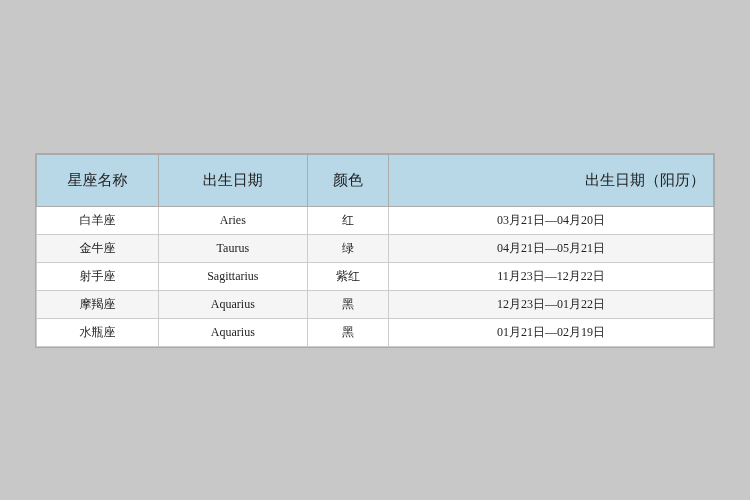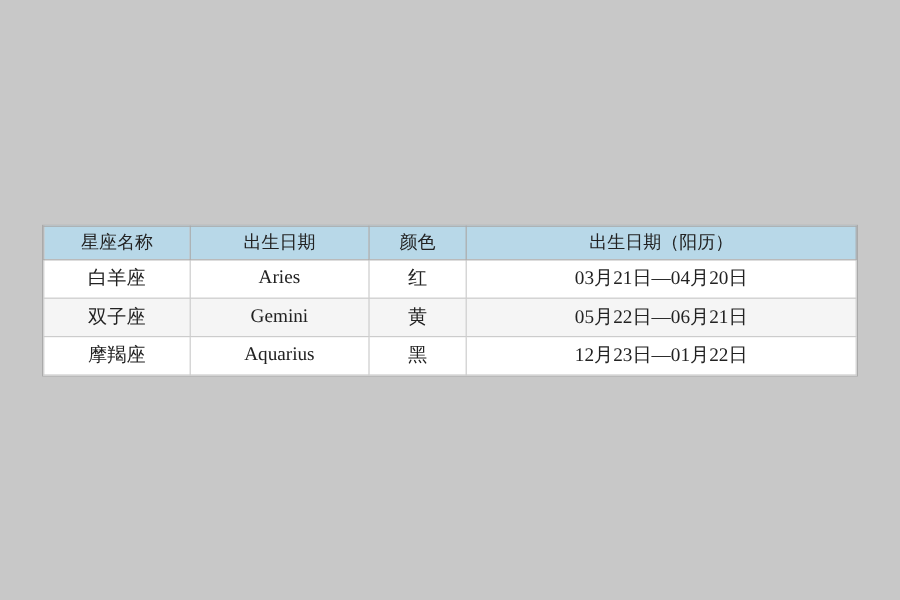--- a/index.html
+++ b/index.html
@@ -25,47 +25,47 @@
     }
 
     table {
       width: 100%;
       border-collapse: collapse;
     }
 
     thead tr th {
       background-color: #b8d8e8;
       border: 1px solid #aaaaaa;
-      padding: 4px 8px;
+      padding: 16px 8px;
       text-align: center;
       font-size: 15px;
       font-weight: normal;
       color: #222222;
     }
 
     tbody tr td {
       border: 1px solid #cccccc;
       padding: 5px 8px;
       text-align: center;
-      font-size: 16px;
+      font-size: 12px;
       color: #222222;
     }
 
     tbody tr:nth-child(even) {
       background-color: #f5f5f5;
     }
 
     tbody tr:nth-child(odd) {
       background-color: #ffffff;
     }
 
     .col-chinese { width: 18%; }
     .col-english { width: 22%; }
     .col-color   { width: 12%; }
-    .col-date    { width: 48%; }
+    .col-date    { width: 48%; text-align: right; }
   </style>
 </head>
 <body>
 
 <div class="table-container">
   <table>
     <thead>
       <tr>
         <th class="col-chinese">星座名称</th>
         <th class="col-english">出生日期</th>
@@ -74,26 +74,38 @@
       </tr>
     </thead>
     <tbody id="table-body">
     <tr>
           <td>白羊座</td>
           <td>Aries</td>
           <td>红</td>
           <td>03月21日—04月20日</td>
         </tr>
         <tr>
-          <td>双子座</td>
-          <td>Gemini</td>
-          <td>黄</td>
-          <td>05月22日—06月21日</td>
+          <td>金牛座</td>
+          <td>Taurus</td>
+          <td>绿</td>
+          <td>04月21日—05月21日</td>
+        </tr>
+        <tr>
+          <td>射手座</td>
+          <td>Sagittarius</td>
+          <td>紫红</td>
+          <td>11月23日—12月22日</td>
         </tr>
         <tr>
           <td>摩羯座</td>
           <td>Aquarius</td>
           <td>黑</td>
           <td>12月23日—01月22日</td>
         </tr>
+        <tr>
+          <td>水瓶座</td>
+          <td>Aquarius</td>
+          <td>黑</td>
+          <td>01月21日—02月19日</td>
+        </tr>
       </tbody>
   </table>
 </div>
 
 </body></html>

